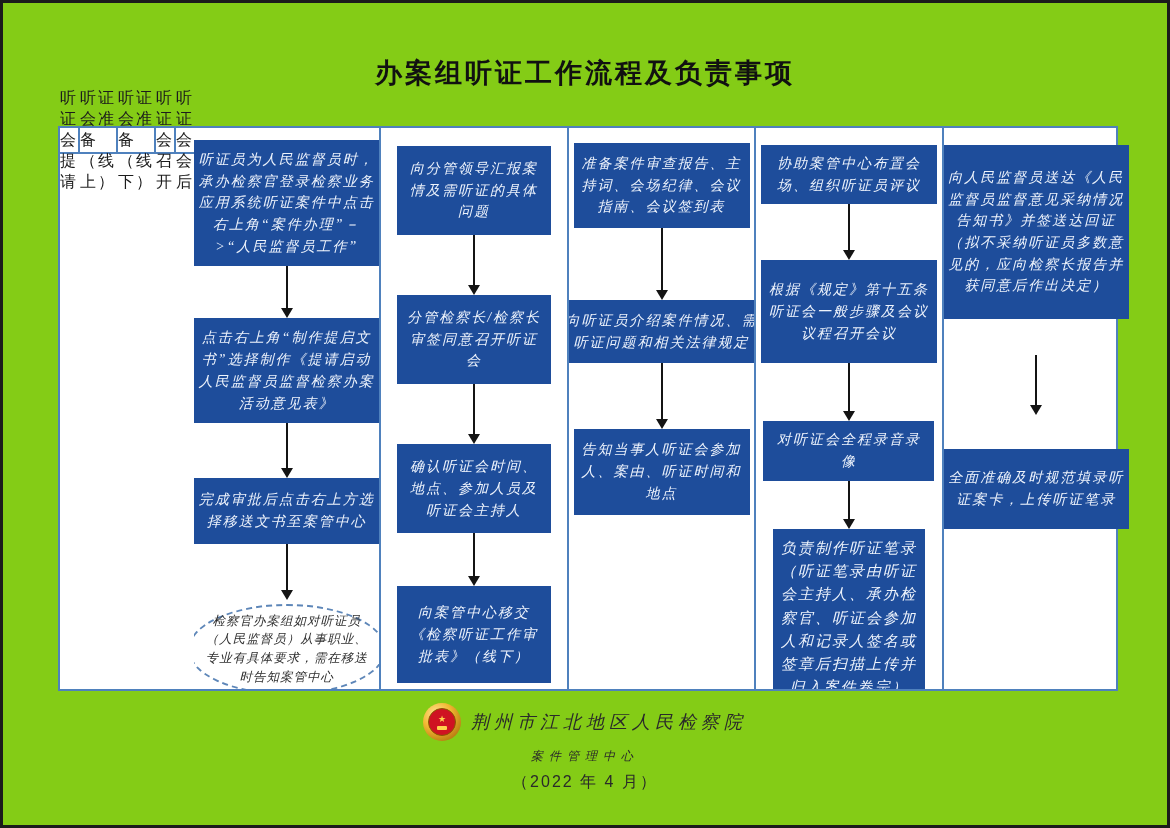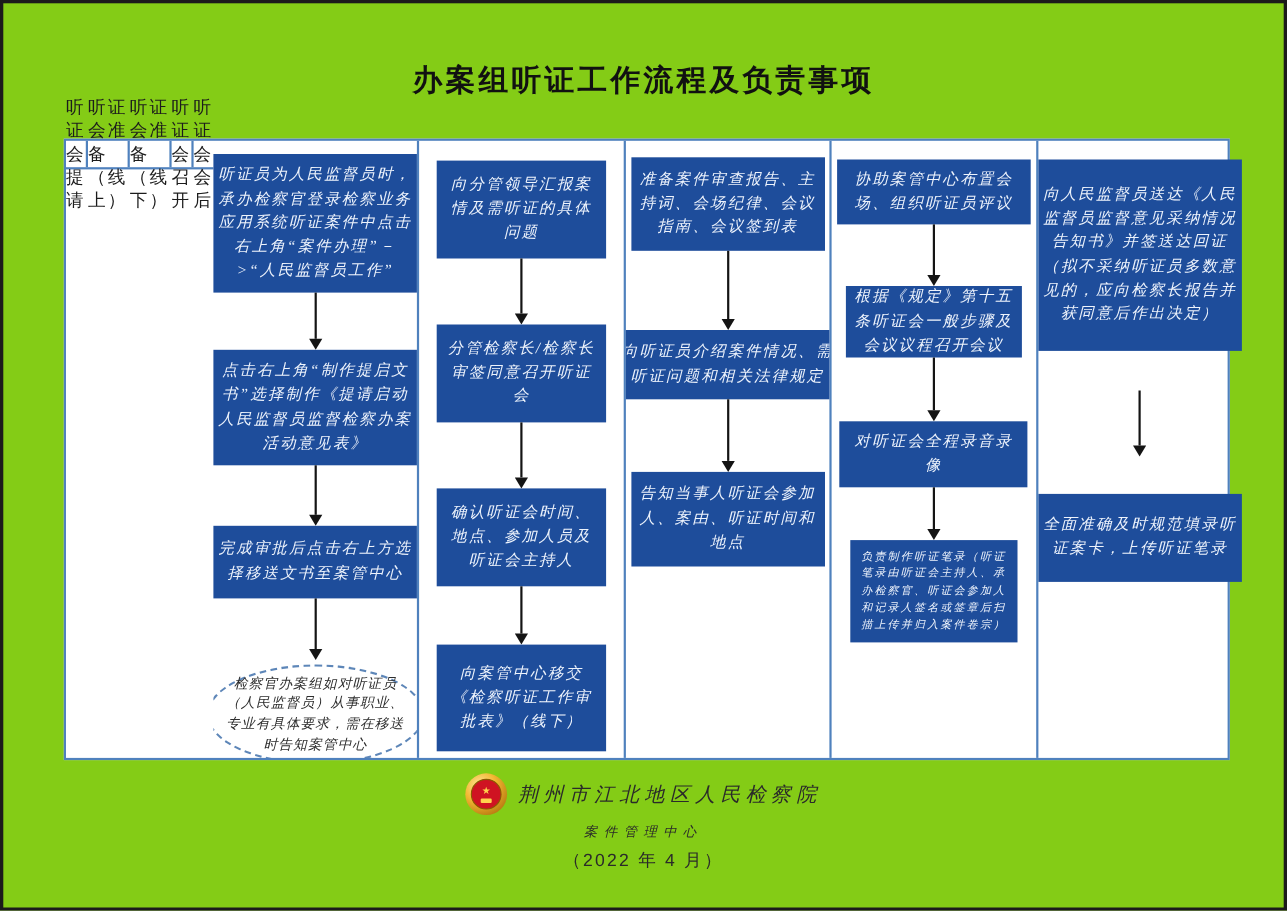--- a/index.html
+++ b/index.html
@@ -167,31 +167,31 @@
           </div>
         <div class="fc-box" style="width:176px;padding:10px 6px;">告知当事人听证会参加人、案由、听证时间和地点</div>
       </div>
 
       <div class="body-cell">
         <div class="fc-box" style="margin-top:17px;width:176px;padding:8px 6px;">协助案管中心布置会场、组织听证员评议</div>
         <div class="arrow">
             <i class="arrow-line" style="height:46px"></i>
             <i class="arrow-head"></i>
           </div>
-        <div class="fc-box" style="width:160px;padding:0 6px;">根据《规定》第十五条听证会一般步骤及会议议程召开会议</div>
+        <div class="fc-box" style="width:176px;padding:19px 6px;">根据《规定》第十五条听证会一般步骤及会议议程召开会议</div>
         <div class="arrow">
             <i class="arrow-line" style="height:48px"></i>
             <i class="arrow-head"></i>
           </div>
         <div class="fc-box" style="width:171px;padding:8px 6px;">对听证会全程录音录像</div>
         <div class="arrow">
             <i class="arrow-line" style="height:38px"></i>
             <i class="arrow-head"></i>
           </div>
-        <div class="fc-box" style="width:152px;padding:8px 6px;font-size:10px;">负责制作听证笔录（听证笔录由听证会主持人、承办检察官、听证会参加人和记录人签名或签章后扫描上传并归入案件卷宗）</div>
+        <div class="fc-box" style="width:152px;padding:8px 6px;font-size:15px;">负责制作听证笔录（听证笔录由听证会主持人、承办检察官、听证会参加人和记录人签名或签章后扫描上传并归入案件卷宗）</div>
       </div>
 
       <div class="body-cell">
         <div class="fc-box" style="margin-top:17px;width:192px;padding:22px 8px;">向人民监督员送达《人民监督员监督意见采纳情况告知书》并签送达回证（拟不采纳听证员多数意见的，应向检察长报告并获同意后作出决定）</div>
         <div class="arrow" style="margin-top:36px;">
             <i class="arrow-line" style="height:50px"></i>
             <i class="arrow-head"></i>
           </div>
         <div class="fc-box" style="margin-top:34px;width:192px;padding:18px 8px;">全面准确及时规范填录听证案卡，上传听证笔录</div>
       </div>

